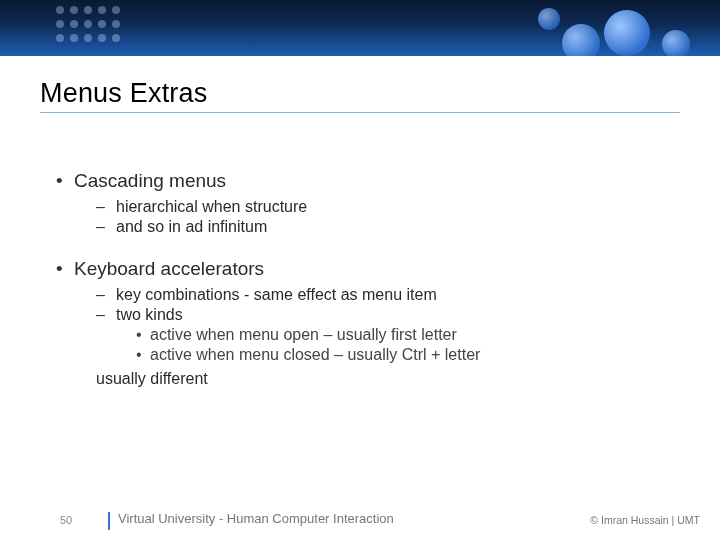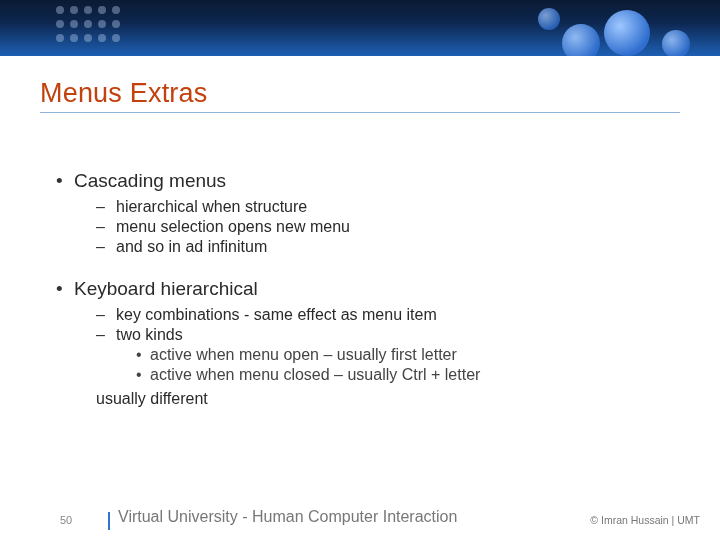--- a/index.html
+++ b/index.html
@@ -9,41 +9,41 @@
   
   .topband { position: absolute; top: 0; left: 0; width: 720px; height: 56px; background: linear-gradient(180deg, #0a1a33 0%, #0d2750 40%, #1d5fb3 100%); overflow: hidden; }
   .dots { position: absolute; top: 6px; left: 56px; display: grid; grid-template-columns: repeat(5, 8px); grid-auto-rows: 8px; gap: 6px; opacity: 0.35; }
   .dots span { width: 8px; height: 8px; background: #cfe3ff; border-radius: 50%; display: block; }
   .bub { position: absolute; border-radius: 50%; background: radial-gradient(circle at 35% 35%, #9fc7ff, #2f6ecf 70%); }
   .b1 { width: 46px; height: 46px; right: 70px; top: 10px; }
   .b2 { width: 38px; height: 38px; right: 120px; top: 24px; opacity: .9; }
   .b3 { width: 28px; height: 28px; right: 30px; top: 30px; opacity: .85; }
   .b4 { width: 22px; height: 22px; right: 160px; top: 8px; opacity: .75; }
 
-  .title { position: absolute; top: 78px; left: 40px; font-size: 27px; color: #c2410c; letter-spacing: .2px; }
+  .title { position: absolute; top: 78px; left: 40px; font-size: 27px; color: #000000; letter-spacing: .2px; }
   .underline { position: absolute; top: 112px; left: 40px; width: 640px; height: 1px; background: #8db4dd; }
 
   .content { position: absolute; top: 148px; left: 40px; width: 640px; color: #2a2a2a; margin-top: 16px; }
 
   .l1 { margin: 6px 0 6px 16px; font-size: 19px; position: relative; padding-left: 18px; }
   .l1::before { content: "•"; position: absolute; left: 0; top: 0; color: #333; }
 
   .l2 { margin: 2px 0 2px 56px; font-size: 16px; position: relative; padding-left: 20px; }
   .l2::before { content: "–"; position: absolute; left: 0; top: 0; color: #333; }
 
   .l3 { margin: 2px 0 2px 96px; font-size: 16px; position: relative; padding-left: 14px; color: #444; }
   .l3::before { content: "•"; position: absolute; left: 0; top: 0; color: #444; }
 
   .plain { margin: 6px 0 0 56px; font-size: 16px; }
 
   .gap { height: 14px; }
 
   .footer-left { position: absolute; bottom: 14px; left: 20px; font-size: 11px; color: #888; margin-left: 40px; }
   .footer-bar { position: absolute; bottom: 10px; left: 108px; width: 2px; height: 18px; background: #2f77c8; }
-  .footer-center { position: absolute; bottom: 14px; left: 118px; font-size: 16px; color: #777; }
+  .footer-center { position: absolute; bottom: 14px; left: 118px; font-size: 13px; color: #777; }
   .footer-right { position: absolute; bottom: 14px; right: 20px; font-size: 10.5px; color: #777; }
 </style>
 </head>
 <body>
 
 <div class="slide">
 
   <div class="topband">
     <div class="dots">
       <span></span>
@@ -68,26 +68,25 @@
     <div class="bub b4"></div>
   </div>
 
   <div class="title">Menus Extras</div>
   <div class="underline"></div>
 
   <div class="content">
 
     <div class="l1">Cascading menus</div>
     <div class="l2">hierarchical when structure</div>
-    <div class="l2">menu selection opens new menu</div>
     <div class="l2">and so in ad infinitum</div>
 
     <div class="gap"></div>
 
-    <div class="l1">Keyboard hierarchical</div>
+    <div class="l1">Keyboard accelerators</div>
     <div class="l2">key combinations - same effect as menu item</div>
     <div class="l2">two kinds</div>
     <div class="l3">active when menu open – usually first letter</div>
     <div class="l3">active when menu closed – usually Ctrl + letter</div>
     <div class="plain">usually different</div>
 
   </div>
 
   <div class="footer-left">50</div>
   <div class="footer-bar"></div>

